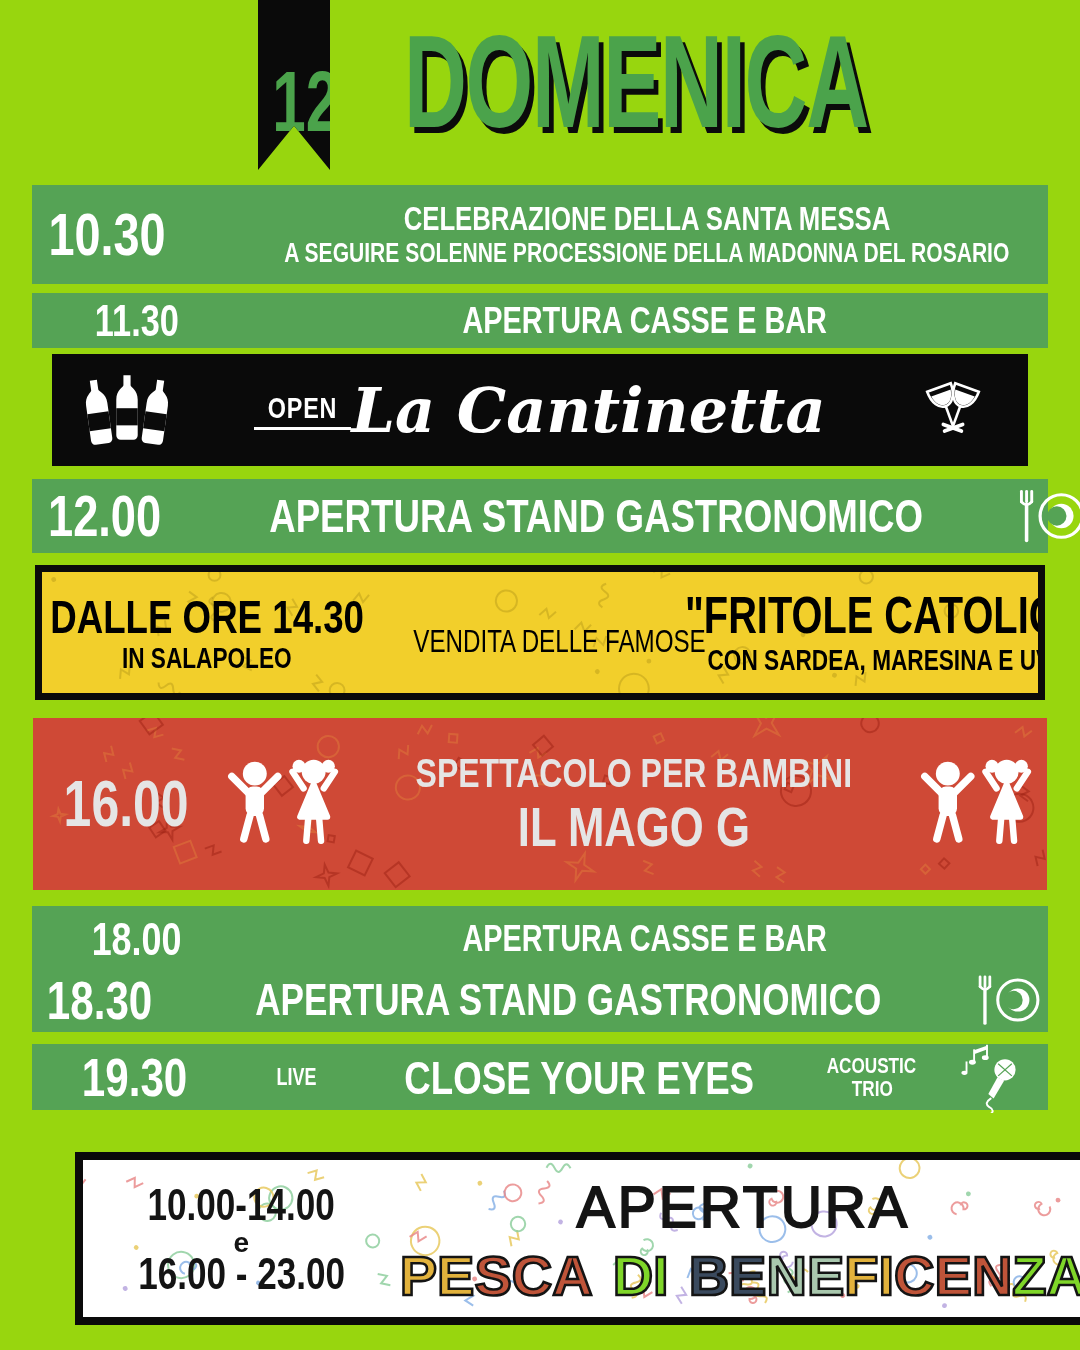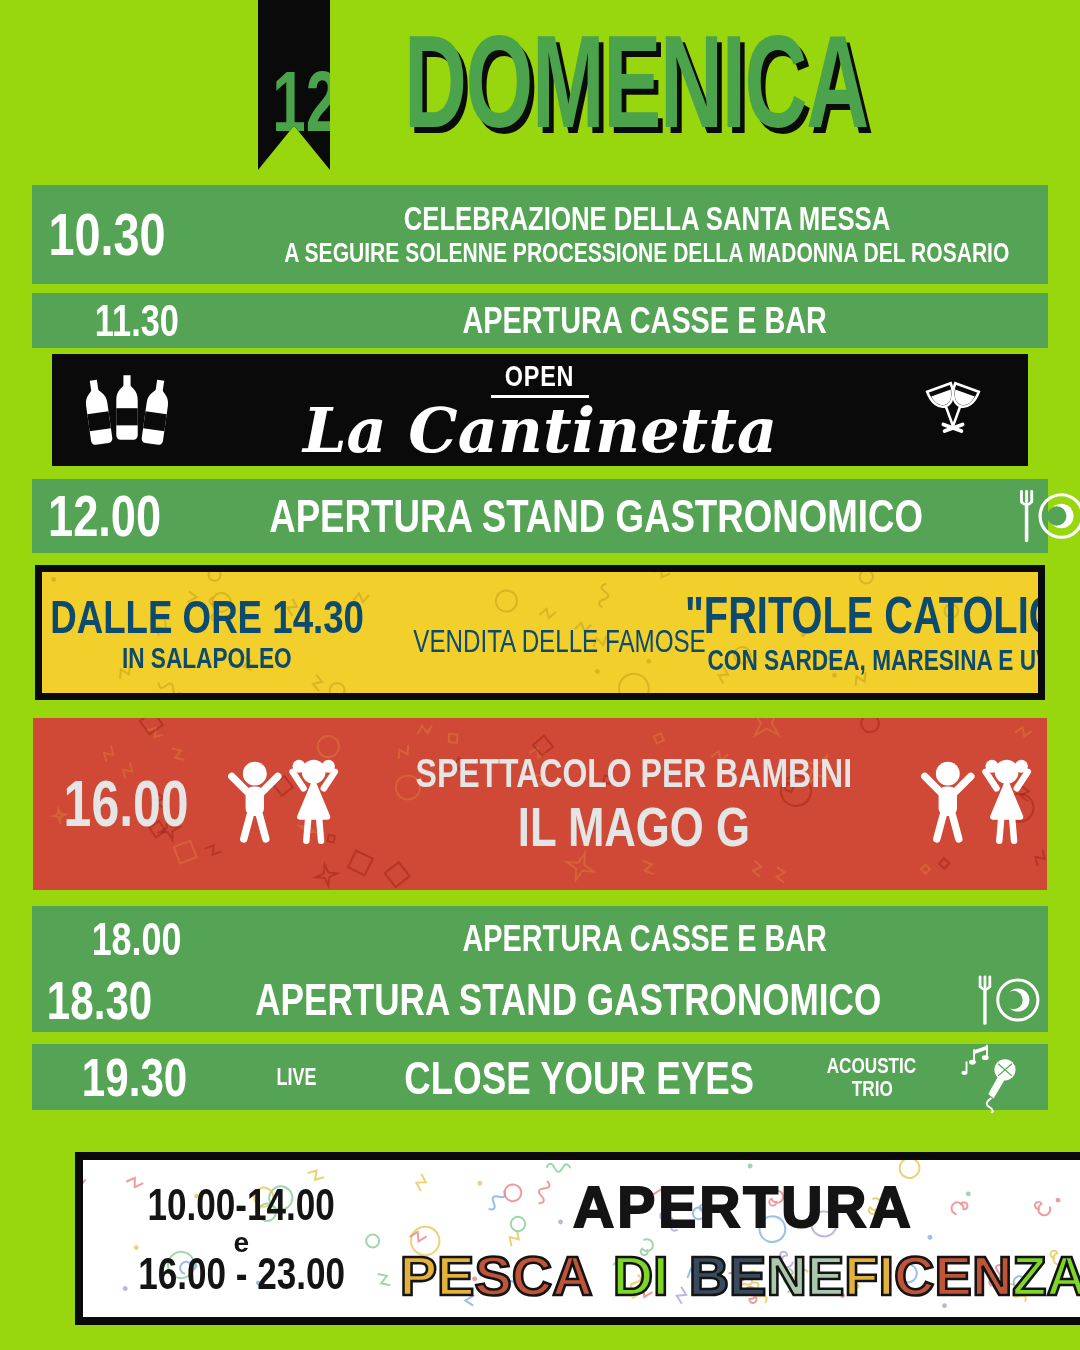--- a/index.html
+++ b/index.html
@@ -41,28 +41,28 @@
   .row-stand2 .t1{font-size:45px;}
   .row-live{top:1044px;height:66px;}
   .row-live .time-col{font-size:54px;}
   .live-tag{width:120px;text-align:center;font-size:23px;font-weight:bold;}
   .live-title{flex:1;text-align:center;font-size:47px;font-weight:bold;}
   .acoustic{width:140px;text-align:center;font-size:22px;font-weight:bold;line-height:1.05;}
   .mic-col{width:110px;display:flex;justify-content:center;}
   
   .cantinetta{position:absolute;left:52px;top:354px;width:976px;height:112px;background:var(--black,#0a0a0a);
         color:#fff;display:flex;align-items:center;}
-  .cant-center{flex:1;display:flex;flex-direction:column;align-items:center;justify-content:center;}
+  .cant-center{flex:1;display:flex;flex-direction:row;align-items:center;justify-content:center;}
   .open-lbl{font-size:30px;font-weight:bold;border-bottom:3px solid #fff;padding:0 4px 2px;letter-spacing:1px;}
   .cant-name{font-family:"DejaVu Serif",serif;font-style:italic;font-weight:bold;font-size:62px;line-height:1;margin-top:2px;}
   .cant-ic{width:150px;display:flex;justify-content:center;}
   
   .fritole{position:absolute;left:35px;top:565px;width:1010px;height:135px;box-sizing:border-box;
         background:var(--yellow,#f2cf2b);border:7px solid var(--black,#0a0a0a);
-        display:flex;align-items:center;color:#0c4a6e;overflow:hidden;}
+        display:flex;align-items:center;color:#000000;overflow:hidden;}
   .frit-left{width:330px;display:flex;flex-direction:column;align-items:center;justify-content:center;
         font-weight:bold;line-height:1;position:relative;z-index:1;}
   .frit-left .a{font-size:47px;}
   .frit-left .b{font-size:29px;margin-top:4px;}
   .frit-mid{width:250px;text-align:center;font-weight:normal;font-size:31px;margin-top:18px;position:relative;z-index:1;}
   .frit-right{flex:1;display:flex;flex-direction:column;align-items:center;justify-content:center;
         font-weight:bold;line-height:1;position:relative;z-index:1;}
   .frit-right .a{font-size:51px;}
   .frit-right .b{font-size:29px;margin-top:5px;}
   
@@ -76,21 +76,21 @@
   .kids-col{width:150px;display:flex;justify-content:center;position:relative;z-index:1;}
   
   .pesca-banner{position:absolute;left:30px;top:1152px;width:1020px;height:173px;box-sizing:border-box;
         background:#fff;border:8px solid var(--black,#0a0a0a);display:flex;align-items:center;overflow:hidden;margin-left:45px;}
   .hours-col{width:320px;display:flex;flex-direction:column;align-items:center;justify-content:center;
         color:#141414;font-weight:bold;line-height:1;position:relative;z-index:1;}
   .hours-col .h{font-size:45px;}
   .hours-col .e{font-size:28px;margin:2px 0 -6px 0;}
   .pesca-main{flex:1;display:flex;flex-direction:column;align-items:center;justify-content:center;
         position:relative;z-index:1;}
-  .apertura{font-size:57px;font-weight:bold;color:#141414;letter-spacing:3px;-webkit-text-stroke:2px #141414;}
+  .apertura{font-size:57px;font-weight:normal;color:#141414;letter-spacing:3px;-webkit-text-stroke:2px #141414;}
   .pesca{margin-top:8px;display:flex;align-items:flex-end;}
   .pesca span{font-size:56px;font-weight:bold;-webkit-text-stroke:2.6px #141414;letter-spacing:0;line-height:1;}
   .pesca .sp{width:20px;}
   .decor{position:absolute;left:0;top:0;z-index:0;pointer-events:none;}
   svg{display:block;}
 </style>
 </head>
 <body>
 
 <div class="poster">

